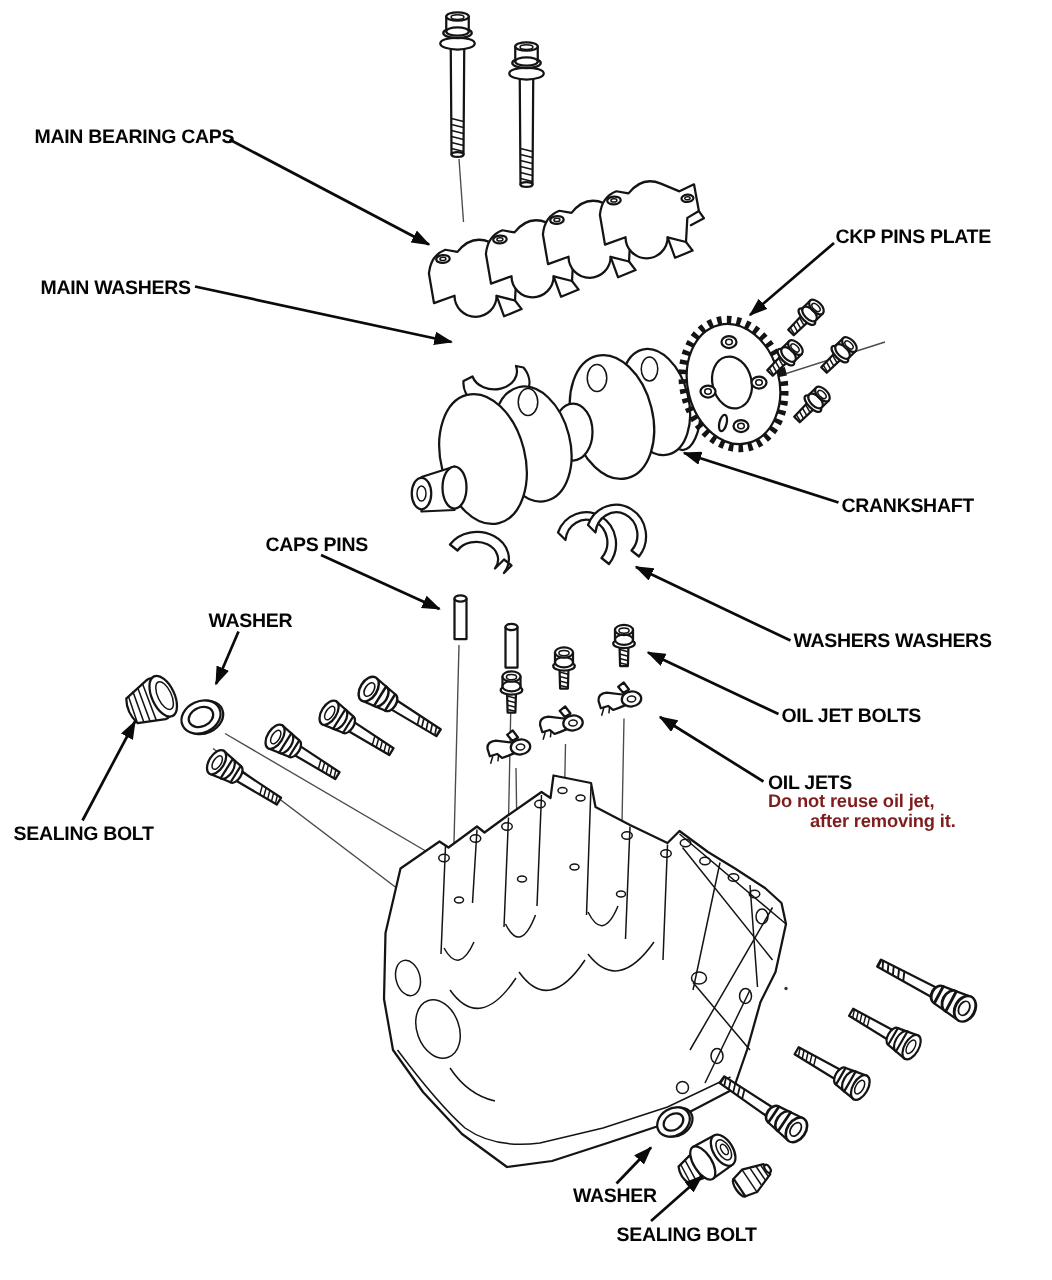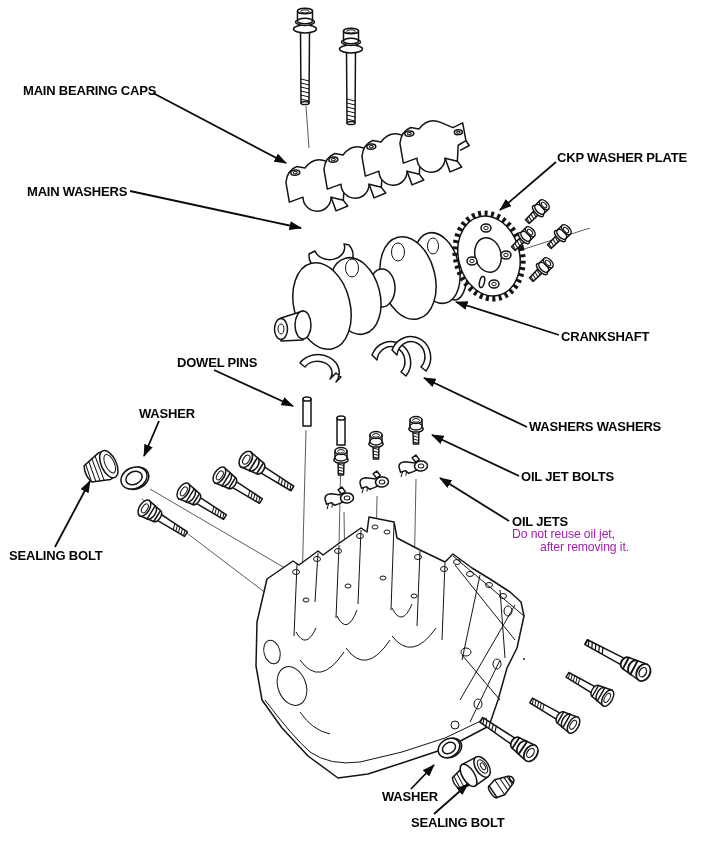--- a/index.html
+++ b/index.html
@@ -6,21 +6,21 @@
   #stage{position:relative;width:693px;height:853px;background:#ffffff;overflow:hidden;
          font-family:"Liberation Sans",sans-serif;}
   svg{position:absolute;left:0;top:0;}
   .w{fill:#ffffff;stroke:#141414;stroke-width:1.5;stroke-linejoin:round;}
   .ln{fill:none;stroke:#141414;stroke-width:1.5;stroke-linecap:round;stroke-linejoin:round;}
   .fine{fill:none;stroke:#141414;stroke-width:1;}
   .thin{fill:none;stroke:#4a4a4a;stroke-width:0.9;}
   .leader{fill:none;stroke:#0a0a0a;stroke-width:1.8;}
   .lbl{position:absolute;font-weight:700;font-size:13px;line-height:13px;color:#050505;
        letter-spacing:-0.2px;white-space:nowrap;}
-  .note{position:absolute;font-weight:400;font-size:12.2px;line-height:13px;color:#a21caf;
+  .note{position:absolute;font-weight:700;font-size:12.2px;line-height:13px;color:#7f1d1d;
         letter-spacing:-0.1px;white-space:nowrap;}
 </style>
 </head>
 <body>
 
 <div id="stage">
 
 <svg width="701" height="853" viewBox="0 0 701 853">
   <defs>
     <marker id="ah" markerUnits="userSpaceOnUse" markerWidth="13" markerHeight="9" refX="11.5" refY="4.5" orient="auto">
@@ -277,23 +277,23 @@
     <path class="leader" marker-end="url(#ah)" d="M527,427 L424,378"></path>
     <path class="leader" marker-end="url(#ah)" d="M519,476 L432,435"></path>
     <path class="leader" marker-end="url(#ah)" d="M509,521 L440,478"></path>
     <path class="leader" marker-end="url(#ah)" d="M411,789 L434,765"></path>
     <path class="leader" marker-end="url(#ah)" d="M434,814 L468,784"></path>
   </g>
 </svg>
 
 <div class="lbl" style="left:23px;top:84px">MAIN BEARING CAPS</div>
 <div class="lbl" style="left:27px;top:185px">MAIN WASHERS</div>
-<div class="lbl" style="left:557px;top:151px">CKP WASHER PLATE</div>
+<div class="lbl" style="left:557px;top:151px">CKP PINS PLATE</div>
 <div class="lbl" style="left:561px;top:330px">CRANKSHAFT</div>
-<div class="lbl" style="left:177px;top:356px">DOWEL PINS</div>
+<div class="lbl" style="left:177px;top:356px">CAPS PINS</div>
 <div class="lbl" style="left:139px;top:407px">WASHER</div>
 <div class="lbl" style="left:9px;top:549px">SEALING BOLT</div>
 <div class="lbl" style="left:529px;top:420px">WASHERS WASHERS</div>
 <div class="lbl" style="left:521px;top:470px">OIL JET BOLTS</div>
 <div class="lbl" style="left:512px;top:515px">OIL JETS</div>
 <div class="note" style="left:512px;top:528px">Do not reuse oil jet,</div>
 <div class="note" style="left:540px;top:541px">after removing it.</div>
 <div class="lbl" style="left:382px;top:790px">WASHER</div>
 <div class="lbl" style="left:411px;top:816px">SEALING BOLT</div>
 

